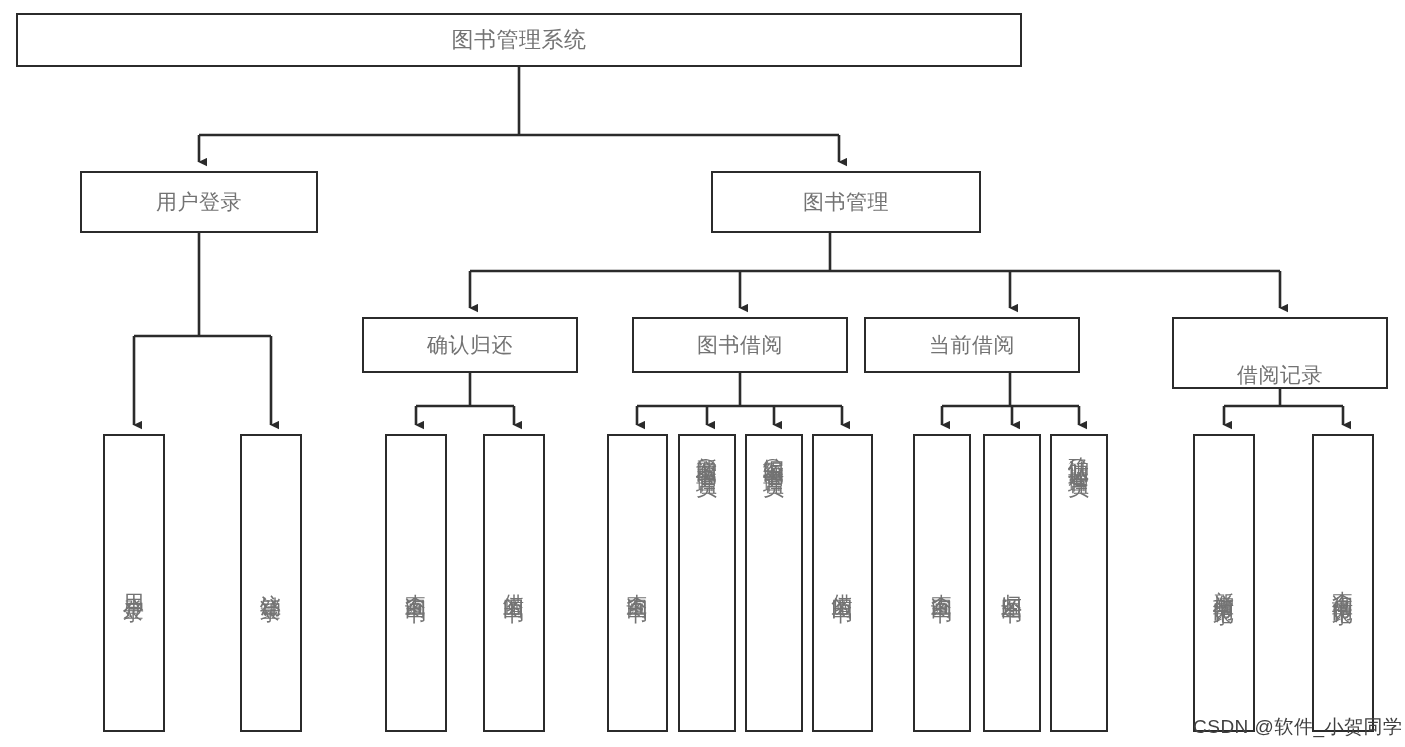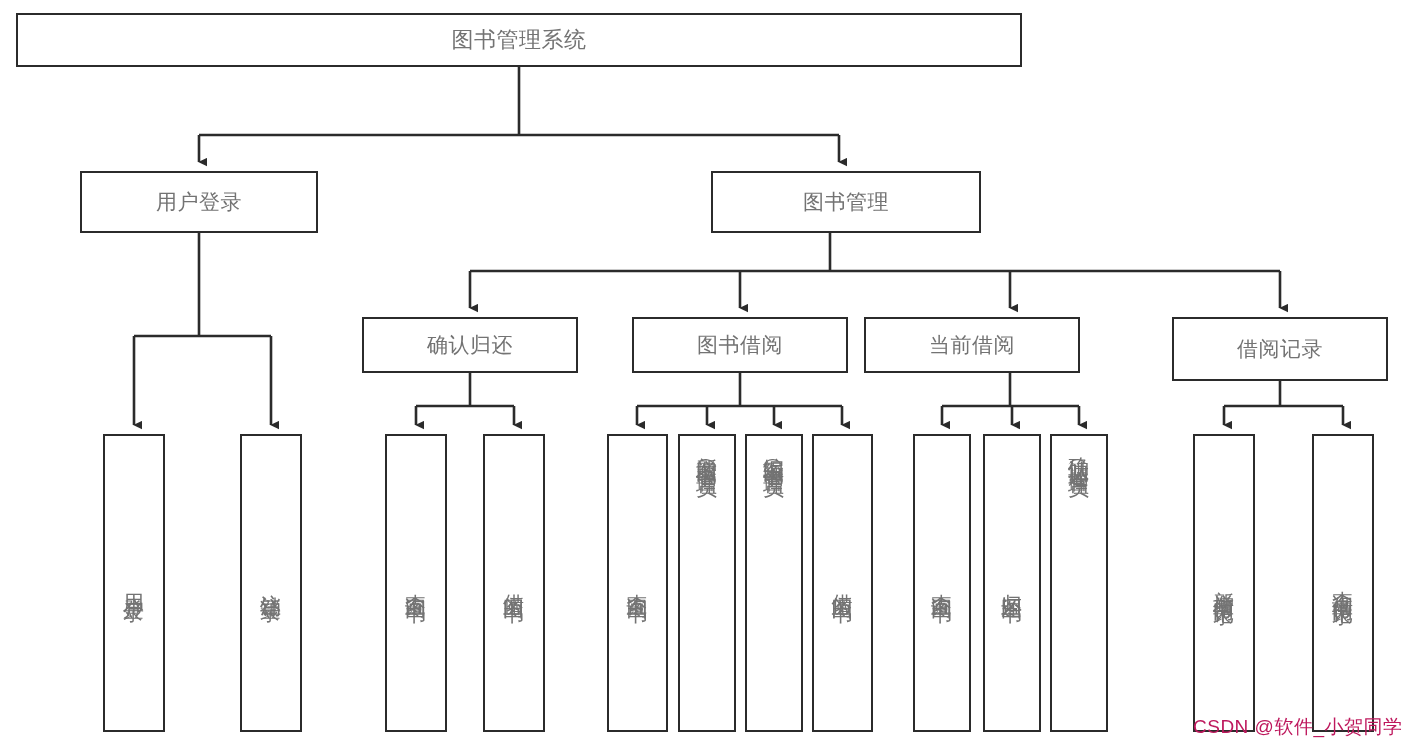--- a/index.html
+++ b/index.html
@@ -62,21 +62,21 @@
     letter-spacing: 3px;
     line-height: 1;
     display: block;
   }
   .node.vert.centered {
     align-items: center;
     padding-top: 0;
   }
   .watermark {
     position: absolute;
-    color: #be185d;
+    color: #404040;
     font-size: 19px;
     letter-spacing: 0.5px;
     white-space: pre;
     user-select: none;
   }
 </style>
 </head>
 <body>
 
 <div id="diagram-root">
@@ -144,21 +144,21 @@
 
   <div class="node horiz" style="left:362px; top:317px; width:216px; height:56px;">
     <span class="label">确认归还</span>
   </div>
   <div class="node horiz" style="left:632px; top:317px; width:216px; height:56px;">
     <span class="label">图书借阅</span>
   </div>
   <div class="node horiz" style="left:852px; top:317px; width:216px; height:56px;margin-left:12px;">
     <span class="label">当前借阅</span>
   </div>
-  <div class="node horiz" style="left:1172px; top:317px; width:216px; height:64px;">
+  <div class="node horiz" style="left:1172px; top:317px; width:216px; height:72px;align-items:flex-end;">
     <span class="label">借阅记录</span>
   </div>
 
   <div class="node vert centered" style="left:103px; top:434px; width:62px; height:298px;">
     <span class="label">用户登录</span>
   </div>
   <div class="node vert centered" style="left:240px; top:434px; width:62px; height:298px;">
     <span class="label">注销登录</span>
   </div>
   <div class="node vert centered" style="left:385px; top:434px; width:62px; height:298px;">

